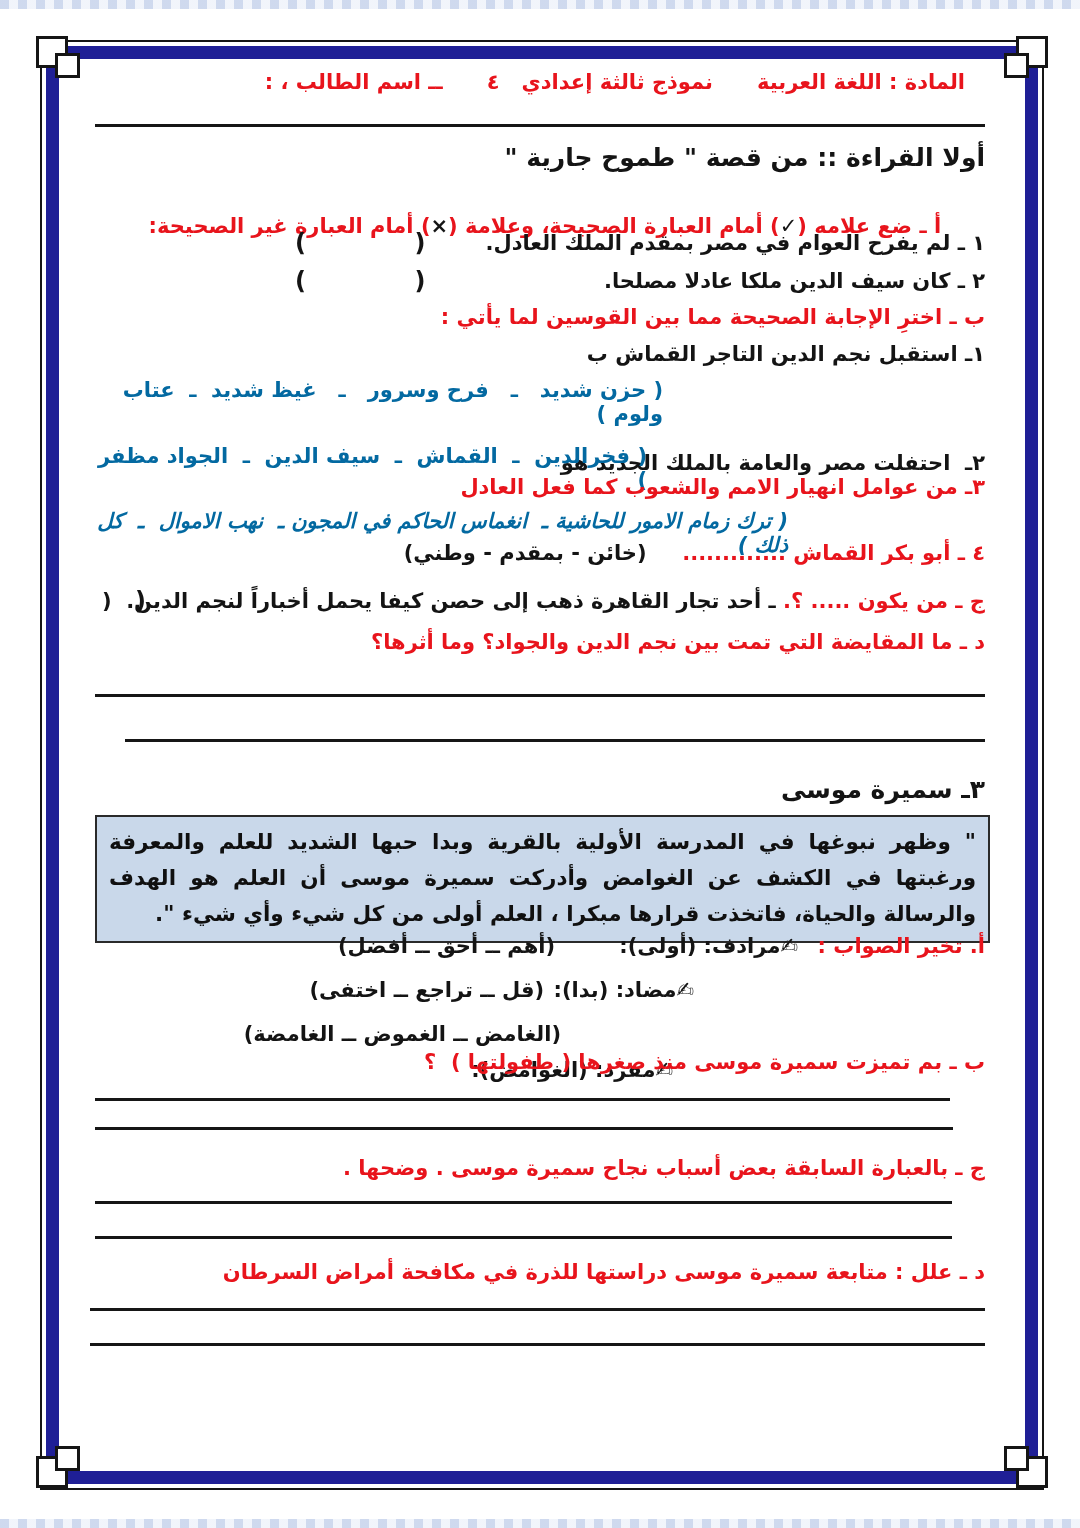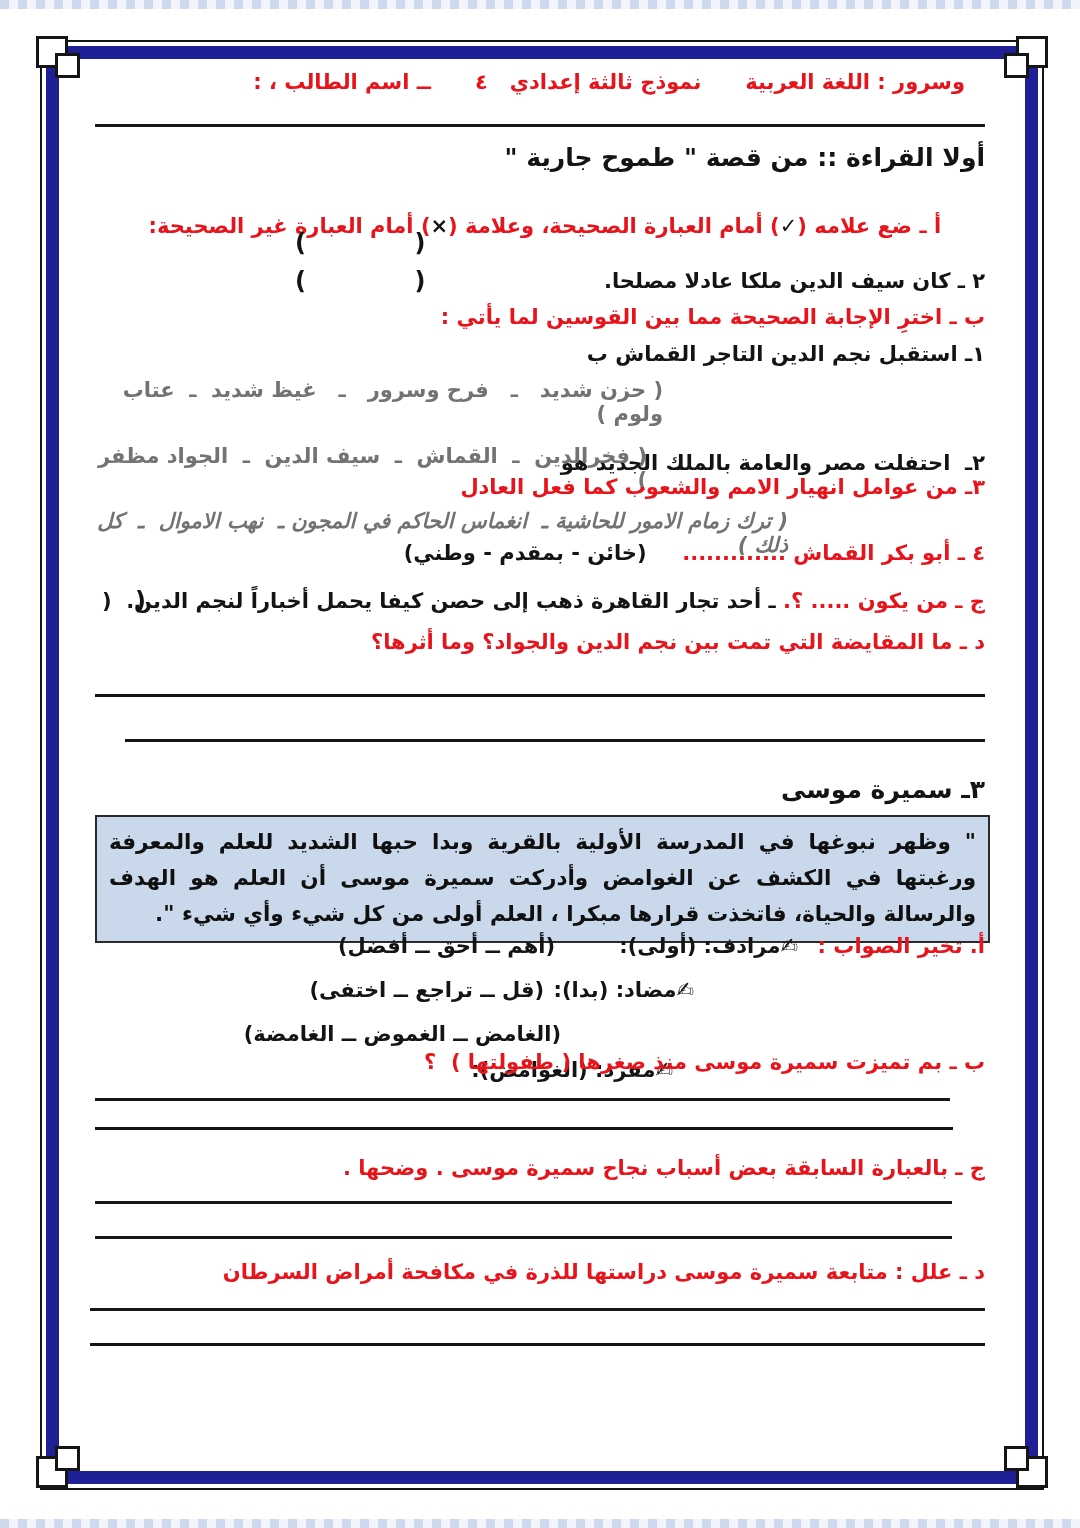--- a/index.html
+++ b/index.html
@@ -16,21 +16,21 @@
   .frame-blue{position:absolute;left:46px;top:46px;right:42px;bottom:44px;border:13px solid #1f1f96;}
   .csq{position:absolute;background:#ffffff;border:3px solid #151515;}
   
   .content{position:absolute;left:95px;top:0;width:890px;height:1528px;direction:rtl;}
   .row{position:absolute;right:0;white-space:pre-wrap;}
   .red{color:#e8141c;}
   .blk{color:#141414;}
   .t{white-space:pre-wrap;}
   .hline{position:absolute;height:3px;background:#161616;}
   .parens{position:absolute;font-size:24px;color:#141414;direction:ltr;white-space:pre;}
-  .opt{position:absolute;white-space:pre-wrap;color:#737373;}
+  .opt{position:absolute;white-space:pre-wrap;color:#0369a1;}
   .passage{
     position:absolute;left:0;right:-5px;top:815px;
     background:#c9d8ea;border:2px solid #2a2a2a;
     padding:7px 12px 9px 12px;font-size:21.5px;line-height:36px;
     color:#101010;text-align:justify;
   }
   .f21{font-size:21px;} .f24{font-size:24px;} .f25{font-size:25px;}
 </style>
 </head>
 <body>
@@ -48,33 +48,34 @@
   <div class="csq" style="right:32px;top:36px;width:26px;height:26px;"></div>
   <div class="csq" style="right:51px;top:53px;width:19px;height:19px;"></div>
   <div class="csq" style="left:36px;bottom:40px;width:26px;height:26px;"></div>
   <div class="csq" style="left:55px;bottom:57px;width:19px;height:19px;"></div>
   <div class="csq" style="right:32px;bottom:40px;width:26px;height:26px;"></div>
   <div class="csq" style="right:51px;bottom:57px;width:19px;height:19px;"></div>
 
   <div class="content">
 
     <div class="row red f21" style="top:70px;right:20px;display:flex;gap:44px;">
-      <span class="t">وسرور : اللغة العربية</span>
+      <span class="t">المادة : اللغة العربية</span>
       <span class="t">نموذج ثالثة إعدادي   ٤</span>
       <span class="t">ــ اسم الطالب ، :</span>
     </div>
     <div class="hline" style="top:124px;left:0;width:890px;"></div>
 
     <div class="row f21" style="top:190px;">
       <span class="red t">أ ـ ضع علامه (</span><span class="blk t">✓</span><span class="red t">) أمام العبارة الصحيحة، وعلامة (</span><span class="blk t">×</span><span class="red t">) أمام العبارة غير الصحيحة:</span>
     </div>
 
     <div class="row blk f25" style="top:143px;">أولا القراءة :: من قصة " طموح جارية "</div>
 
     <div style="position:absolute;top:231px;right:0;left:0;">
+      <span class="row blk f21" style="position:static;">١ ـ لم يفرح العوام في مصر بمقدم الملك العادل.</span>
       <span class="parens" style="left:200px;top:-2px;">(             )</span>
     </div>
     <div style="position:absolute;top:269px;right:0;left:0;">
       <span class="row blk f21" style="position:static;">٢ ـ كان سيف الدين ملكا عادلا مصلحا.</span>
       <span class="parens" style="left:200px;top:-2px;">(             )</span>
     </div>
 
     <div class="row red f21" style="top:305px;">ب ـ اخترِ الإجابة الصحيحة مما بين القوسين لما يأتي :</div>
     <div class="row blk f21" style="top:342px;">١ـ استقبل نجم الدين التاجر القماش ب</div>
     <div class="opt f21" style="top:378px;right:322px;">( حزن شديد   ـ   فرح وسرور   ـ   غيظ شديد  ـ  عتاب ولوم )</div>

